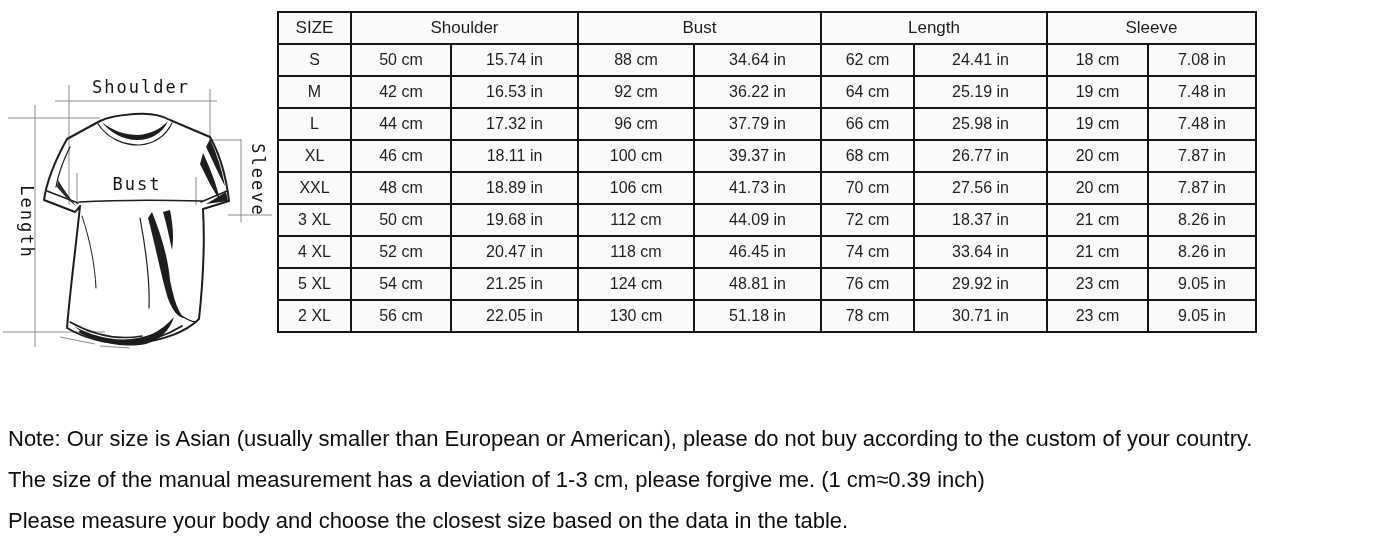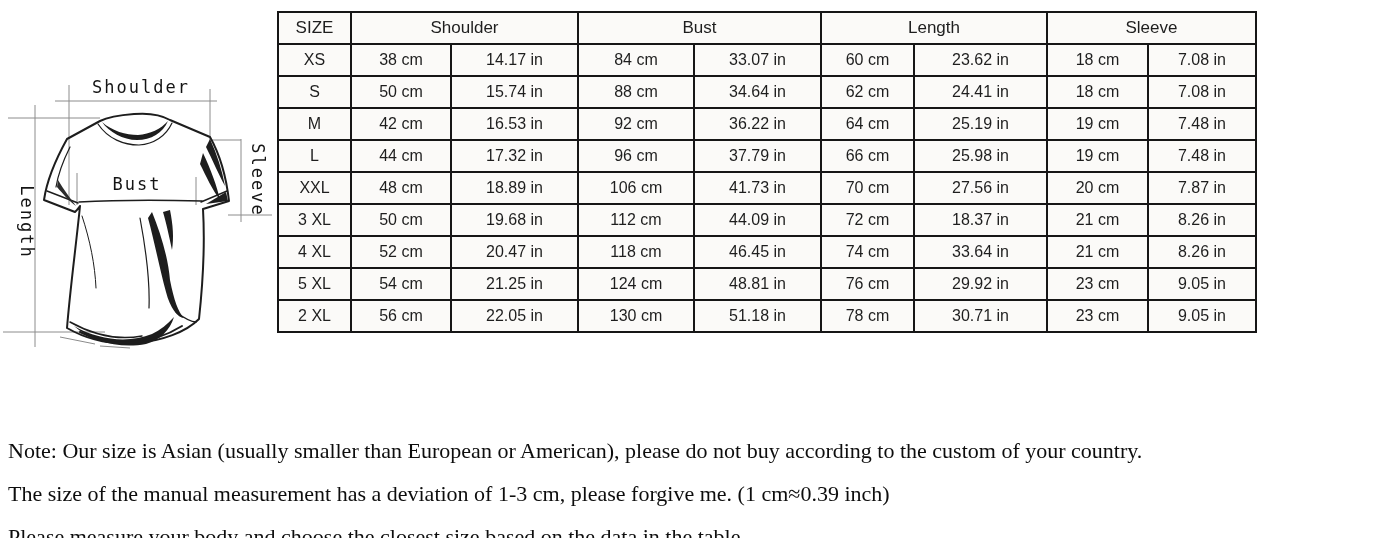--- a/index.html
+++ b/index.html
@@ -23,21 +23,21 @@
   }
   .size-table th, .size-table td {
     border:2px solid #161616; background:#fbfaf8;
     text-align:center; vertical-align:middle; padding:0;
     height:30px; font-weight:400; color:#1e1e1e; font-size:16px;
     font-family:"Liberation Sans", sans-serif; white-space:nowrap;
   }
   .size-table thead th.group { font-size:17px;margin-top:36px; }
   
   .notes { position:absolute; left:8px; top:421px; width:1380px; color:#0d0d0d; }
-  .notes p { margin:16px 0 14px 0; font-size:22px; line-height:27px;font-family:Liberation Serif, serif; }
+  .notes p { margin:4px 0 14px 0; font-size:22px; line-height:27px; }
 </style>
 </head>
 <body>
 
 <div class="page">
 
   <div class="diagram">
     <svg viewBox="0 0 280 340">
 
       <g>
@@ -107,31 +107,20 @@
       <tr>
         <th class="group">SIZE</th>
         <th class="group" colspan="2">Shoulder</th>
         <th class="group" colspan="2">Bust</th>
         <th class="group" colspan="2">Length</th>
         <th class="group" colspan="2">Sleeve</th>
       </tr>
     </thead>
     <tbody>
         <tr>
-          <td>XS</td>
-          <td>38 cm</td>
-          <td>14.17 in</td>
-          <td>84 cm</td>
-          <td>33.07 in</td>
-          <td>60 cm</td>
-          <td>23.62 in</td>
-          <td>18 cm</td>
-          <td>7.08 in</td>
-        </tr>
-        <tr>
           <td>S</td>
           <td>50 cm</td>
           <td>15.74 in</td>
           <td>88 cm</td>
           <td>34.64 in</td>
           <td>62 cm</td>
           <td>24.41 in</td>
           <td>18 cm</td>
           <td>7.08 in</td>
         </tr>
@@ -151,20 +140,31 @@
           <td>44 cm</td>
           <td>17.32 in</td>
           <td>96 cm</td>
           <td>37.79 in</td>
           <td>66 cm</td>
           <td>25.98 in</td>
           <td>19 cm</td>
           <td>7.48 in</td>
         </tr>
         <tr>
+          <td>XL</td>
+          <td>46 cm</td>
+          <td>18.11 in</td>
+          <td>100 cm</td>
+          <td>39.37 in</td>
+          <td>68 cm</td>
+          <td>26.77 in</td>
+          <td>20 cm</td>
+          <td>7.87 in</td>
+        </tr>
+        <tr>
           <td>XXL</td>
           <td>48 cm</td>
           <td>18.89 in</td>
           <td>106 cm</td>
           <td>41.73 in</td>
           <td>70 cm</td>
           <td>27.56 in</td>
           <td>20 cm</td>
           <td>7.87 in</td>
         </tr>

